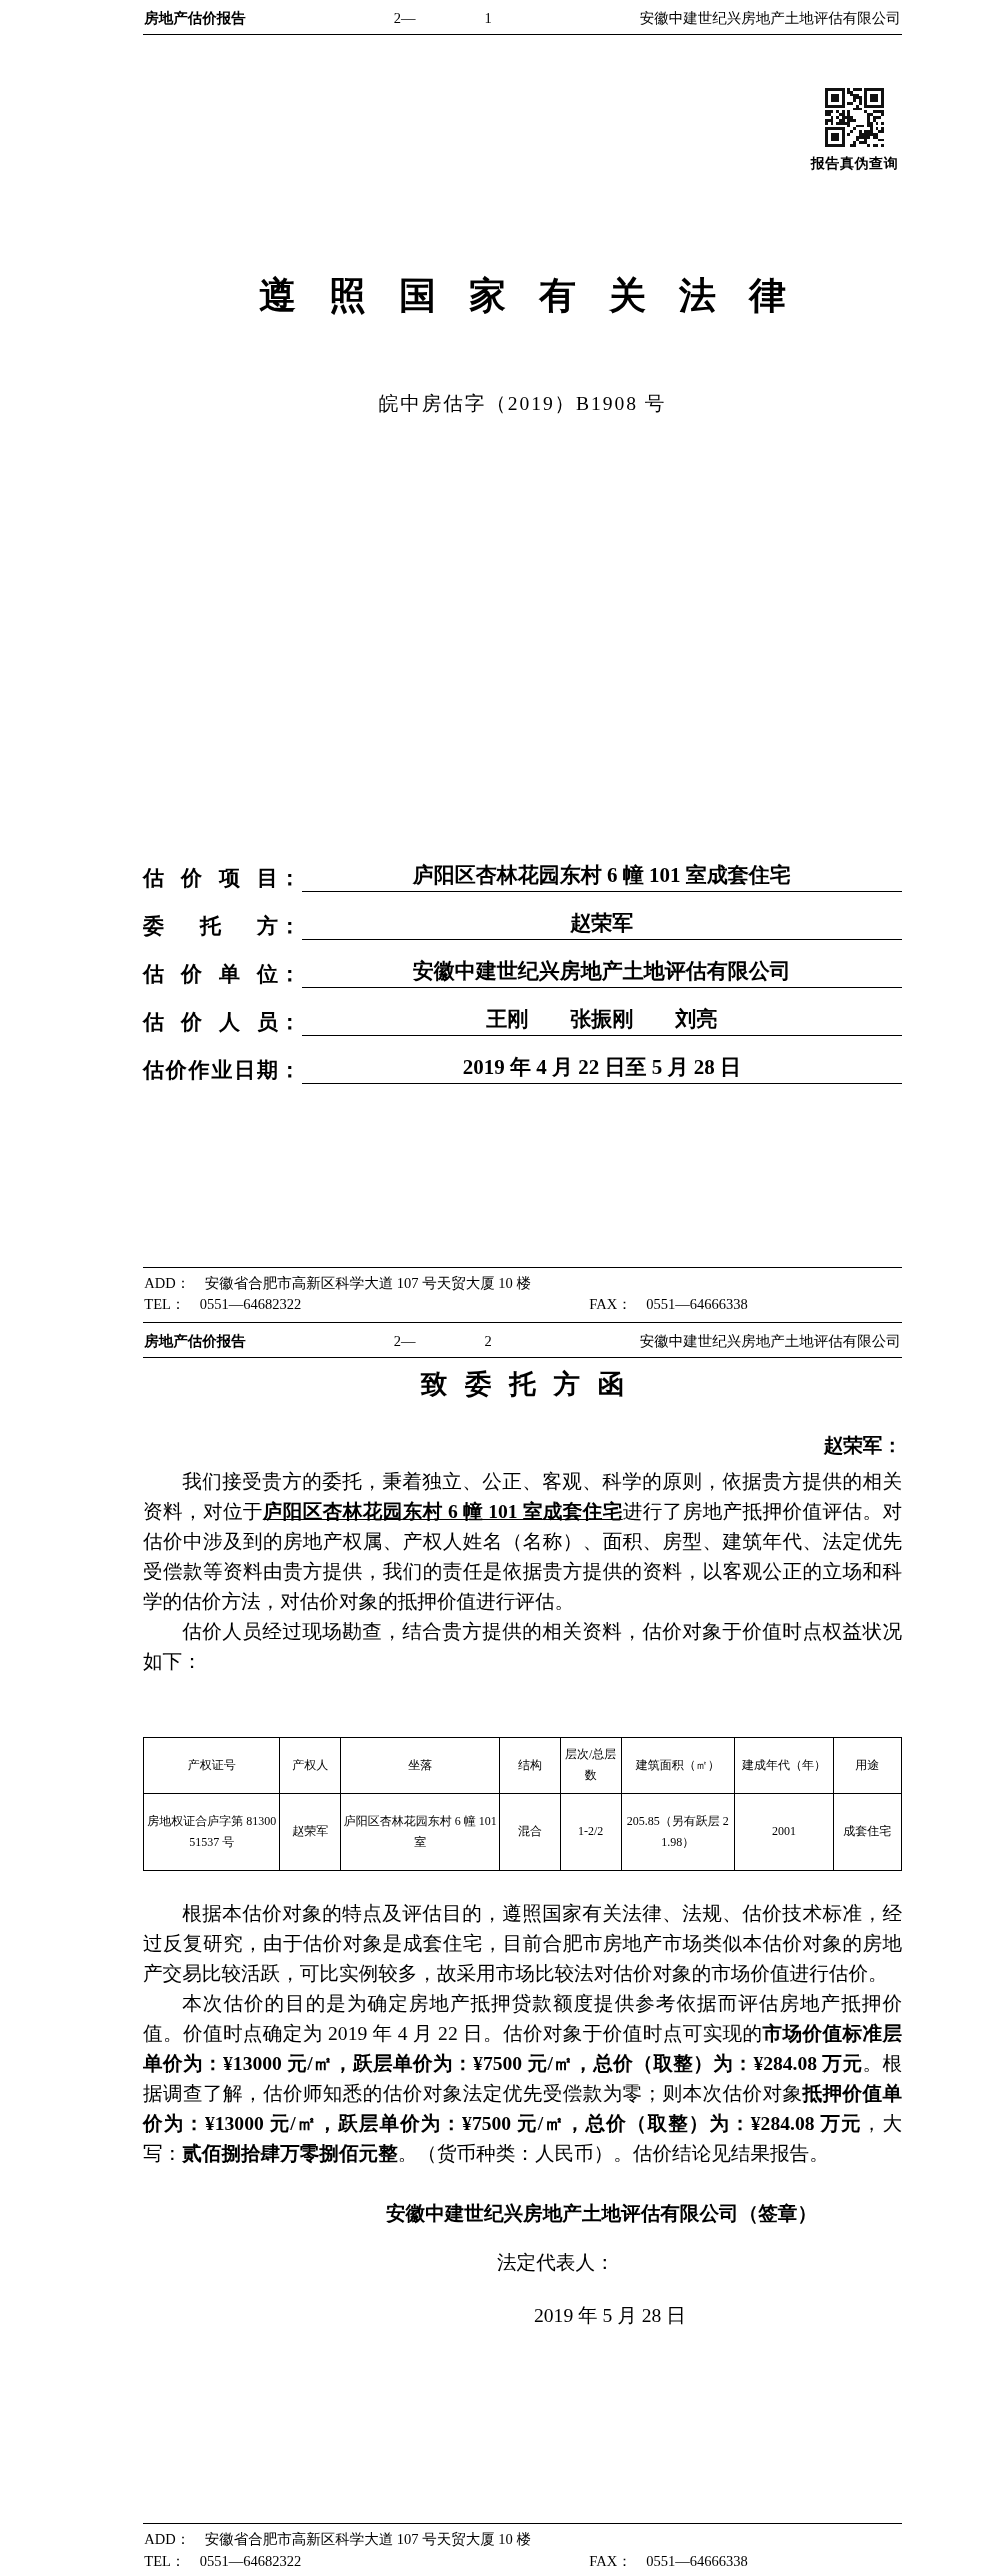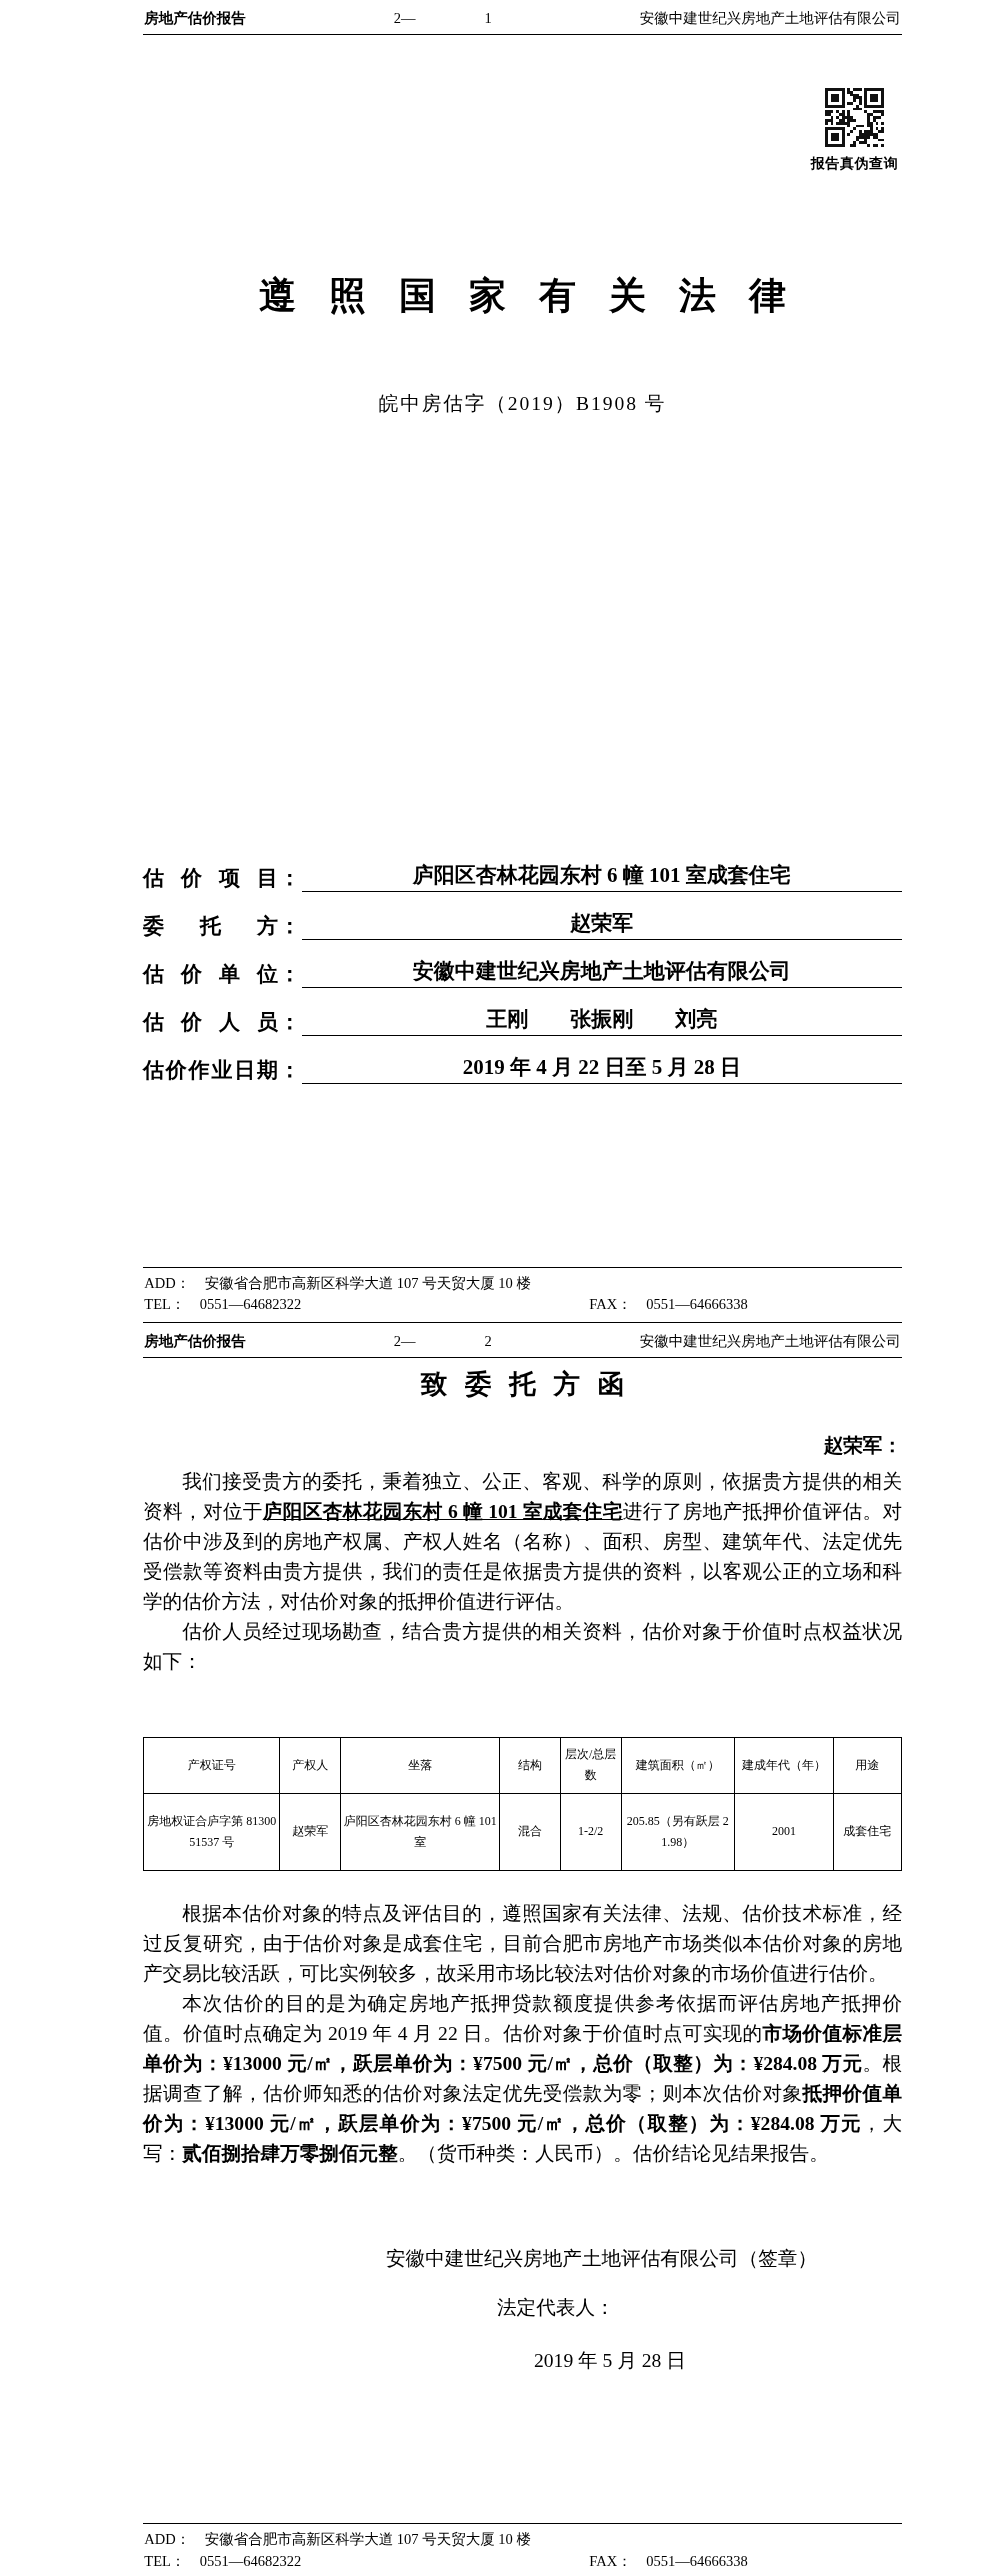--- a/index.html
+++ b/index.html
@@ -136,25 +136,26 @@
     vertical-align: middle;
     padding: 6.3px 2.5px;
     font-weight: normal;
     word-break: break-all;
   }
   .rights-table td { padding: 16.4px 2.5px; }
 
   .para-after-table { margin-top: 28px; }
 
   .signature {
-    margin-top: 75px;
+    margin-top: 30px;
     font-size: 19.6px;
     line-height: 30px;
     text-align: right;
     padding-right: 85px;
+    font-weight: bold;
   }
   .legal-rep {
     margin-top: 19px;
     font-size: 19.6px;
     line-height: 30px;
     padding-left: 354px;
   }
   .sign-date {
     margin-top: 23px;
     font-size: 19.6px;

